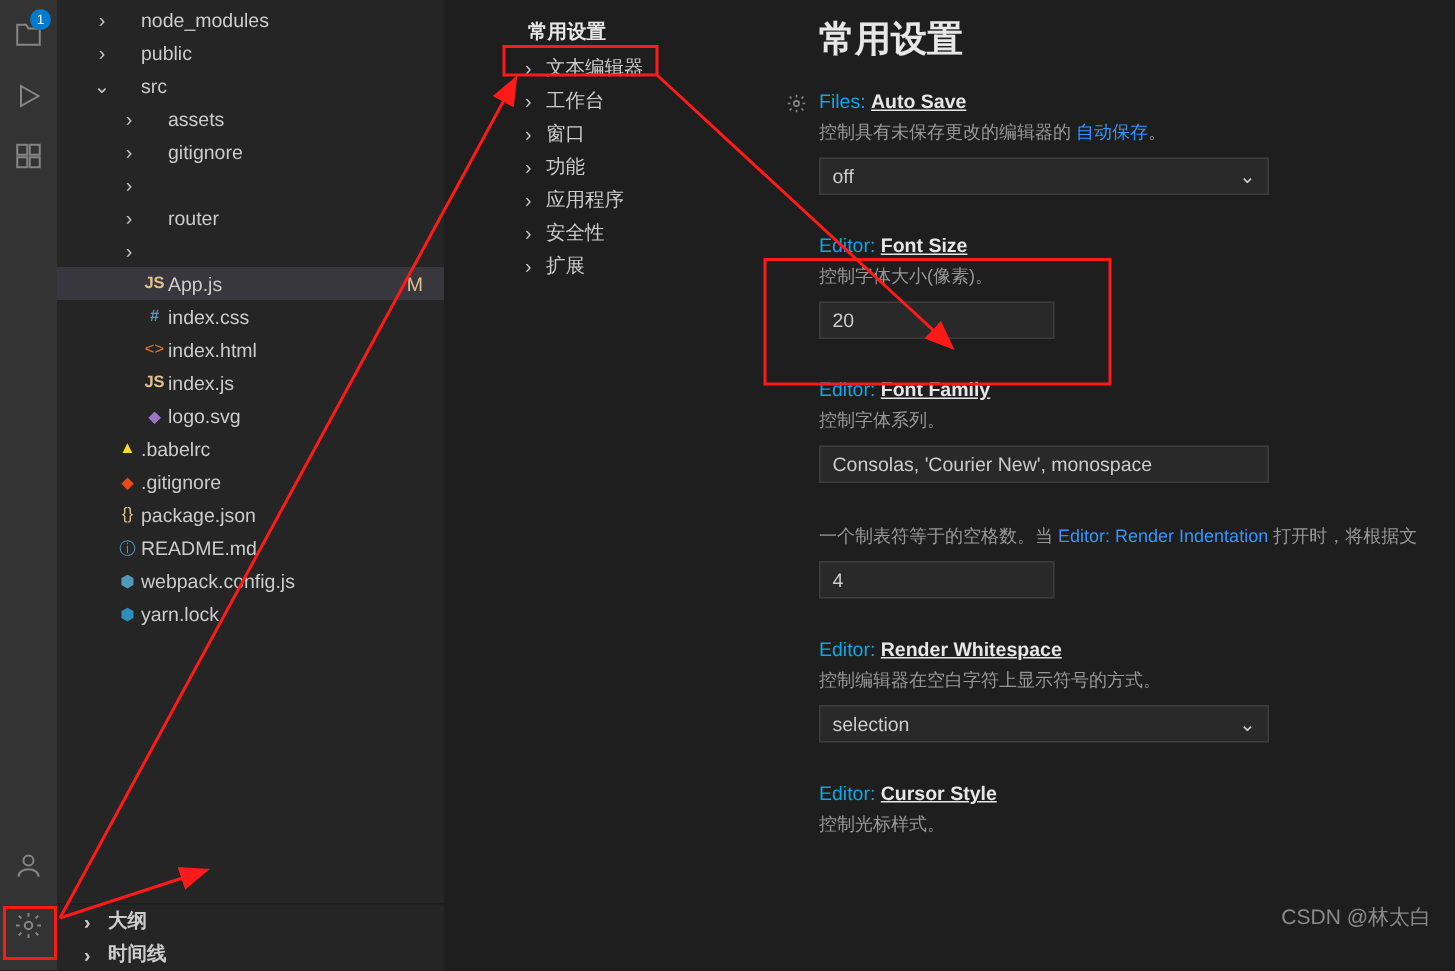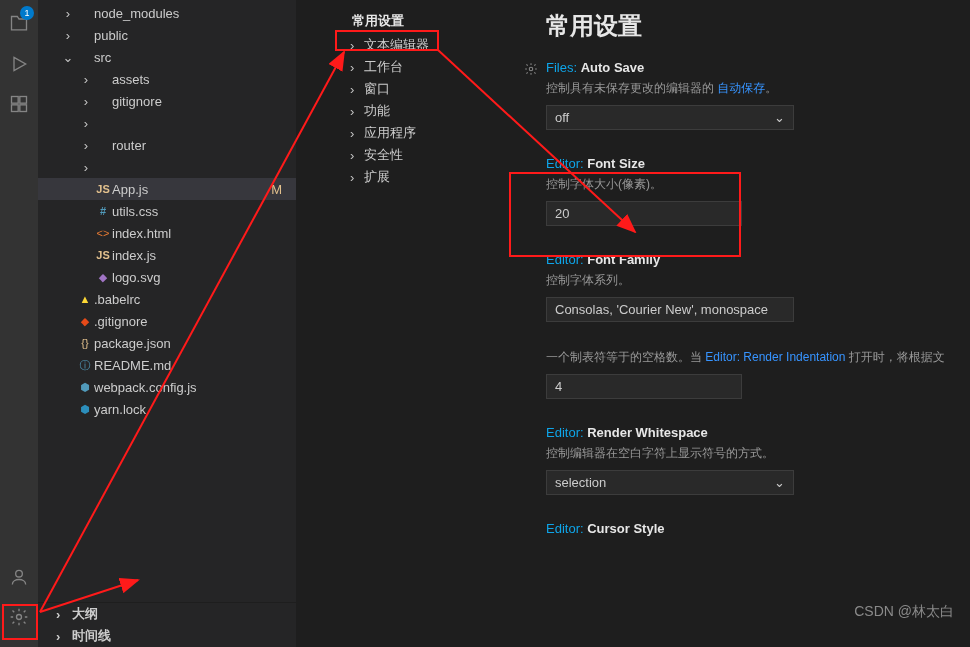--- a/index.html
+++ b/index.html
@@ -83,34 +83,34 @@
       flex: 1;
       background: #1e1e1e;
       padding: 10px 20px 20px 10px;
       overflow: hidden;
     }
     .settings-content h1 { font-size: 24px; margin-bottom: 18px; color: #e7e7e7; margin-left: 28px; }
     .setting-block { margin-bottom: 26px; margin-left: 28px; position: relative; }
     .setting-block .gear-left { position: absolute; left: -22px; top: 2px; color: #888; }
     .setting-title { font-size: 13px; margin-bottom: 4px; color: #e7e7e7; }
     .setting-title .dim { color: #0ea5e9; font-weight: normal; }
-    .setting-title b { font-weight: 600; }
+    .setting-title b { font-weight: 600; text-decoration: underline; }
     .setting-desc { font-size: 12px; color: #989898; margin-bottom: 8px; line-height: 1.5; }
     .setting-desc a { color: #3794ff; text-decoration: none; }
     .setting-title .override { font-style: italic; color: #989898; font-weight: normal; margin-left: 4px; }
     .setting-input, .setting-select {
       background: #292929;
       border: 1px solid #3c3c3c;
       color: #cccccc;
       padding: 4px 8px;
-      width: 248px;
+      width: 300px;
       font-size: 13px;
     }
     .setting-select { display: flex; justify-content: space-between; align-items: center; cursor: pointer; }
-    .setting-input.narrow { width: 196px; }
+    .setting-input.narrow { width: 157px; }
 
     
     .watermark { position: absolute; right: 16px; bottom: 26px; color: #8a8a8a; font-size: 14px; }
 
     
     .annot-box { position: absolute; border: 2px solid #ff1a1a; pointer-events: none; z-index: 90; }
     svg.annot-arrow { position: absolute; pointer-events: none; z-index: 91; }
   </style>
 </head>
 <body>
@@ -193,21 +193,21 @@
       </div>
       <div class="tree-item depth-2 selected">
         <span class="chev"></span>
         <span class="file-icon ic-js">JS</span>
         <span class="label">App.js</span>
         <span class="mod-mark">M</span>
       </div>
       <div class="tree-item depth-2">
         <span class="chev"></span>
         <span class="file-icon ic-css">#</span>
-        <span class="label">utils.css</span>
+        <span class="label">index.css</span>
       </div>
       <div class="tree-item depth-2">
         <span class="chev"></span>
         <span class="file-icon ic-html">&lt;&gt;</span>
         <span class="label">index.html</span>
       </div>
       <div class="tree-item depth-2">
         <span class="chev"></span>
         <span class="file-icon ic-js">JS</span>
         <span class="label">index.js</span>
@@ -347,20 +347,21 @@
     <div class="setting-select">
       <span>selection</span>
       <span>⌄</span>
     </div>
   </div>
 
   <div class="setting-block">
     <div class="setting-title">
       <span class="dim">Editor: </span><b>Cursor Style</b>
     </div>
+    <div class="setting-desc">控制光标样式。</div>
   </div>
 </div>
 
 <div class="annot-box" style="left:335px; top:30px; width:104px; height:21px;"></div>
 <div class="annot-box" style="left:509px; top:172px; width:232px; height:85px;"></div>
 <div class="annot-box" style="left:2px; top:604px; width:36px; height:36px;"></div>
 
 <svg class="annot-arrow" style="left:0; top:0;" width="970" height="647">
   <defs>
     <marker id="ah" markerWidth="10" markerHeight="8" refX="9" refY="4" orient="auto">

